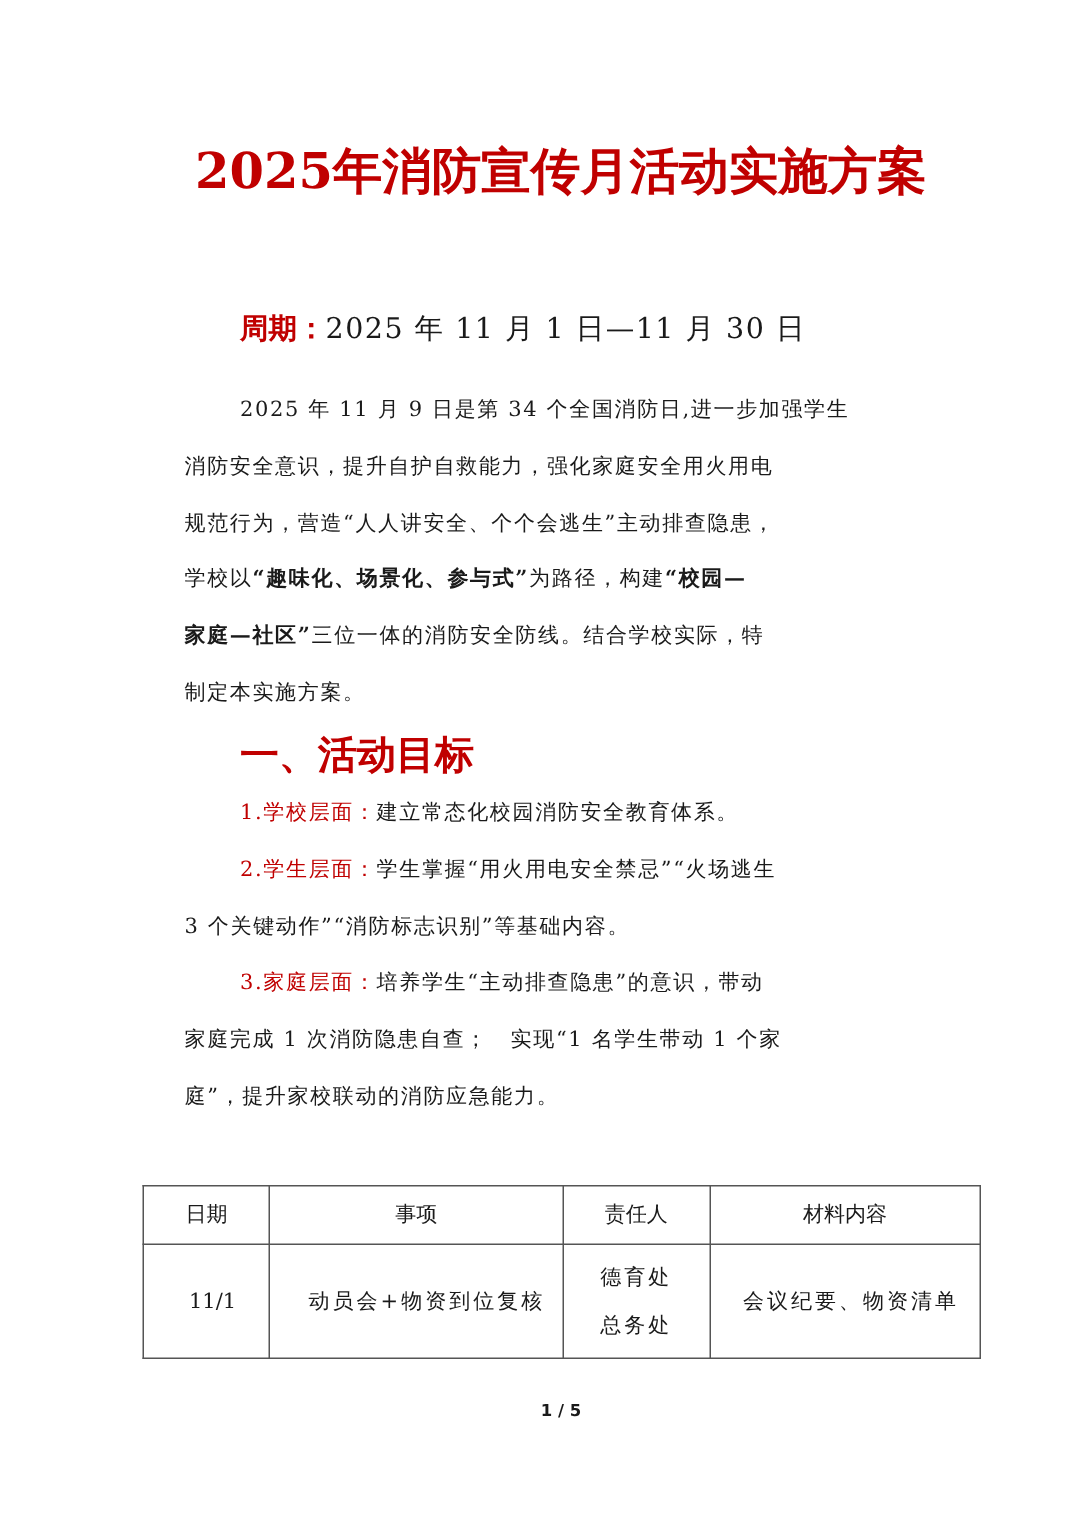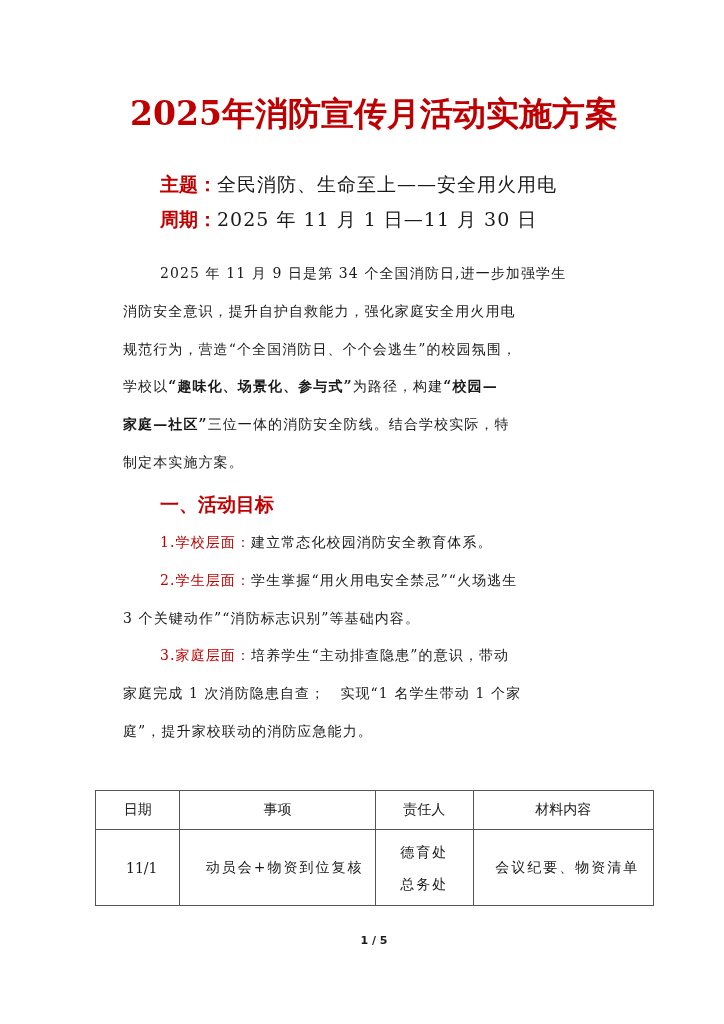--- a/index.html
+++ b/index.html
@@ -14,21 +14,21 @@
     text-align: center; font-size: 33px; font-weight: bold; color: #c00000;
     letter-spacing: 0px; line-height: 44px;
     font-family: "DejaVu Serif", "Liberation Serif", serif;
   }
   .meta-line { position: absolute; left: 148px; font-size: 19px; line-height: 28px; white-space: nowrap; }
   .meta-line .lbl { color: #c00000; font-weight: bold; }
   .meta-line .val { color: #1a1a1a; letter-spacing: 1px; }
   .p-line { position: absolute; font-size: 14px; line-height: 26px; white-space: nowrap; letter-spacing: 1.1px; }
   .p-line b { font-weight: bold; }
   .red { color: #c00000; }
-  .h2 { position: absolute; left: 148px; font-size: 19px; font-weight: bold; color: #c00000; line-height: 28px; }
+  .h2 { position: absolute; left: 148px; font-size: 26px; font-weight: bold; color: #c00000; line-height: 28px; }
   table.sched {
     position: absolute; left: 83px; top: 790px; width: 559px;
     border-collapse: collapse; font-size: 14px;
   }
   table.sched td, table.sched th {
     border: 1px solid #555; padding: 0; font-weight: normal;
   }
   table.sched th { height: 38px; text-align: center; }
   table.sched td { height: 75px; }
   .c-date { width: 84px; }
@@ -43,31 +43,28 @@
     font-size: 11px; font-weight: bold; font-family: "DejaVu Sans", sans-serif;
   }
 </style>
 </head>
 <body>
 
 <div class="page">
 
   <div class="title">2025年消防宣传月活动实施方案</div>
 
-  <div class="meta-line" style="top:170px;">
-    <span class="lbl">主题：</span><span class="val">全民消防、生命至上——安全用火用电</span>
-  </div>
   <div class="meta-line" style="top:205px;">
     <span class="lbl">周期：</span><span class="val">2025 年 11 月 1 日—11 月 30 日</span>
   </div>
 
   <div id="intro">
       <div class="p-line" style="top: 260px; left: 148px;"><span>2025 年 11 月 9 日是第 34 个全国消防日,进一步加强学生</span></div>
       <div class="p-line" style="top: 298px; left: 111px;"><span>消防安全意识，提升自护自救能力，强化家庭安全用火用电</span></div>
-      <div class="p-line" style="top: 336px; left: 111px;"><span>规范行为，营造“个全国消防日、个个会逃生”的校园氛围，</span></div>
+      <div class="p-line" style="top: 336px; left: 111px;"><span>规范行为，营造“人人讲安全、个个会逃生”主动排查隐患，</span></div>
       <div class="p-line" style="top: 373px; left: 111px;"><span>学校以</span><b>“趣味化、场景化、参与式”</b><span>为路径，构建</span><b>“校园—</b></div>
       <div class="p-line" style="top: 411px; left: 111px;"><b>家庭—社区”</b><span>三位一体的消防安全防线。结合学校实际，特</span></div>
       <div class="p-line" style="top: 449px; left: 111px;"><span>制定本实施方案。</span></div>
     </div>
 
   <div class="h2" style="top:490px;">一、活动目标</div>
 
   <div id="goals">
       <div class="p-line" style="top: 529px; left: 148px;"><span class="red">1.学校层面：</span><span>建立常态化校园消防安全教育体系。</span></div>
       <div class="p-line" style="top: 567px; left: 148px;"><span class="red">2.学生层面：</span><span>学生掌握“用火用电安全禁忌”“火场逃生</span></div>

